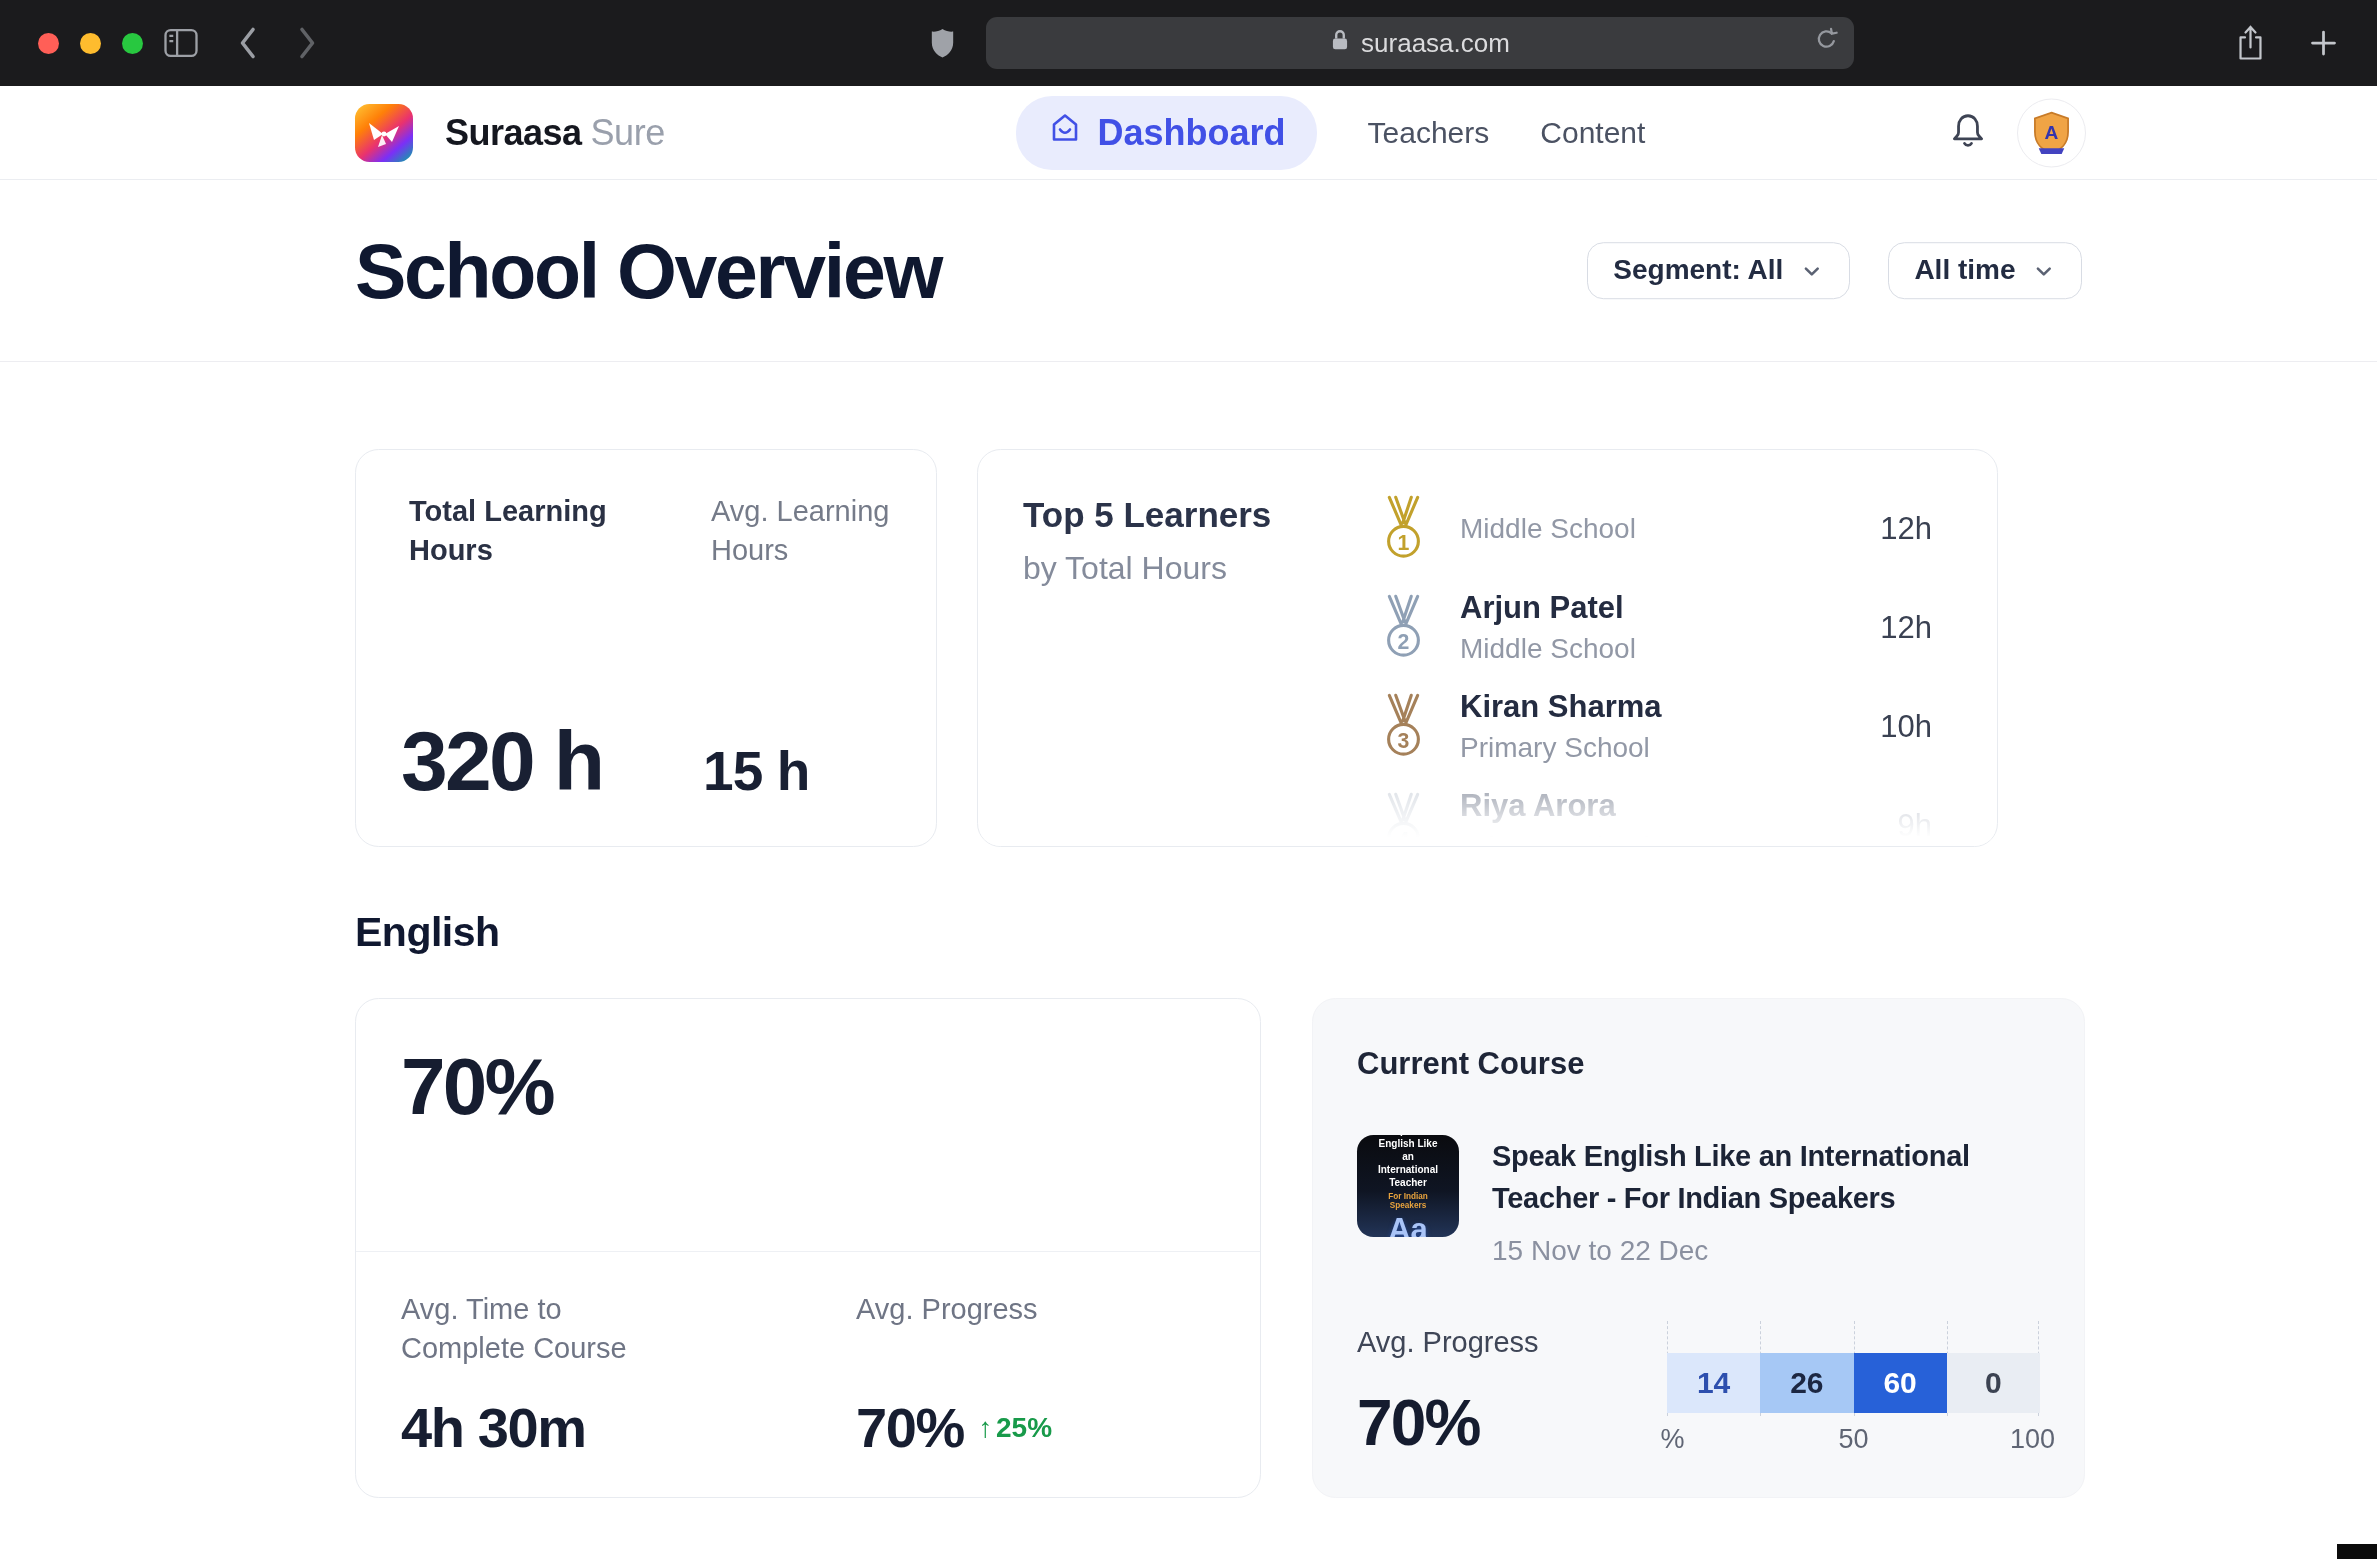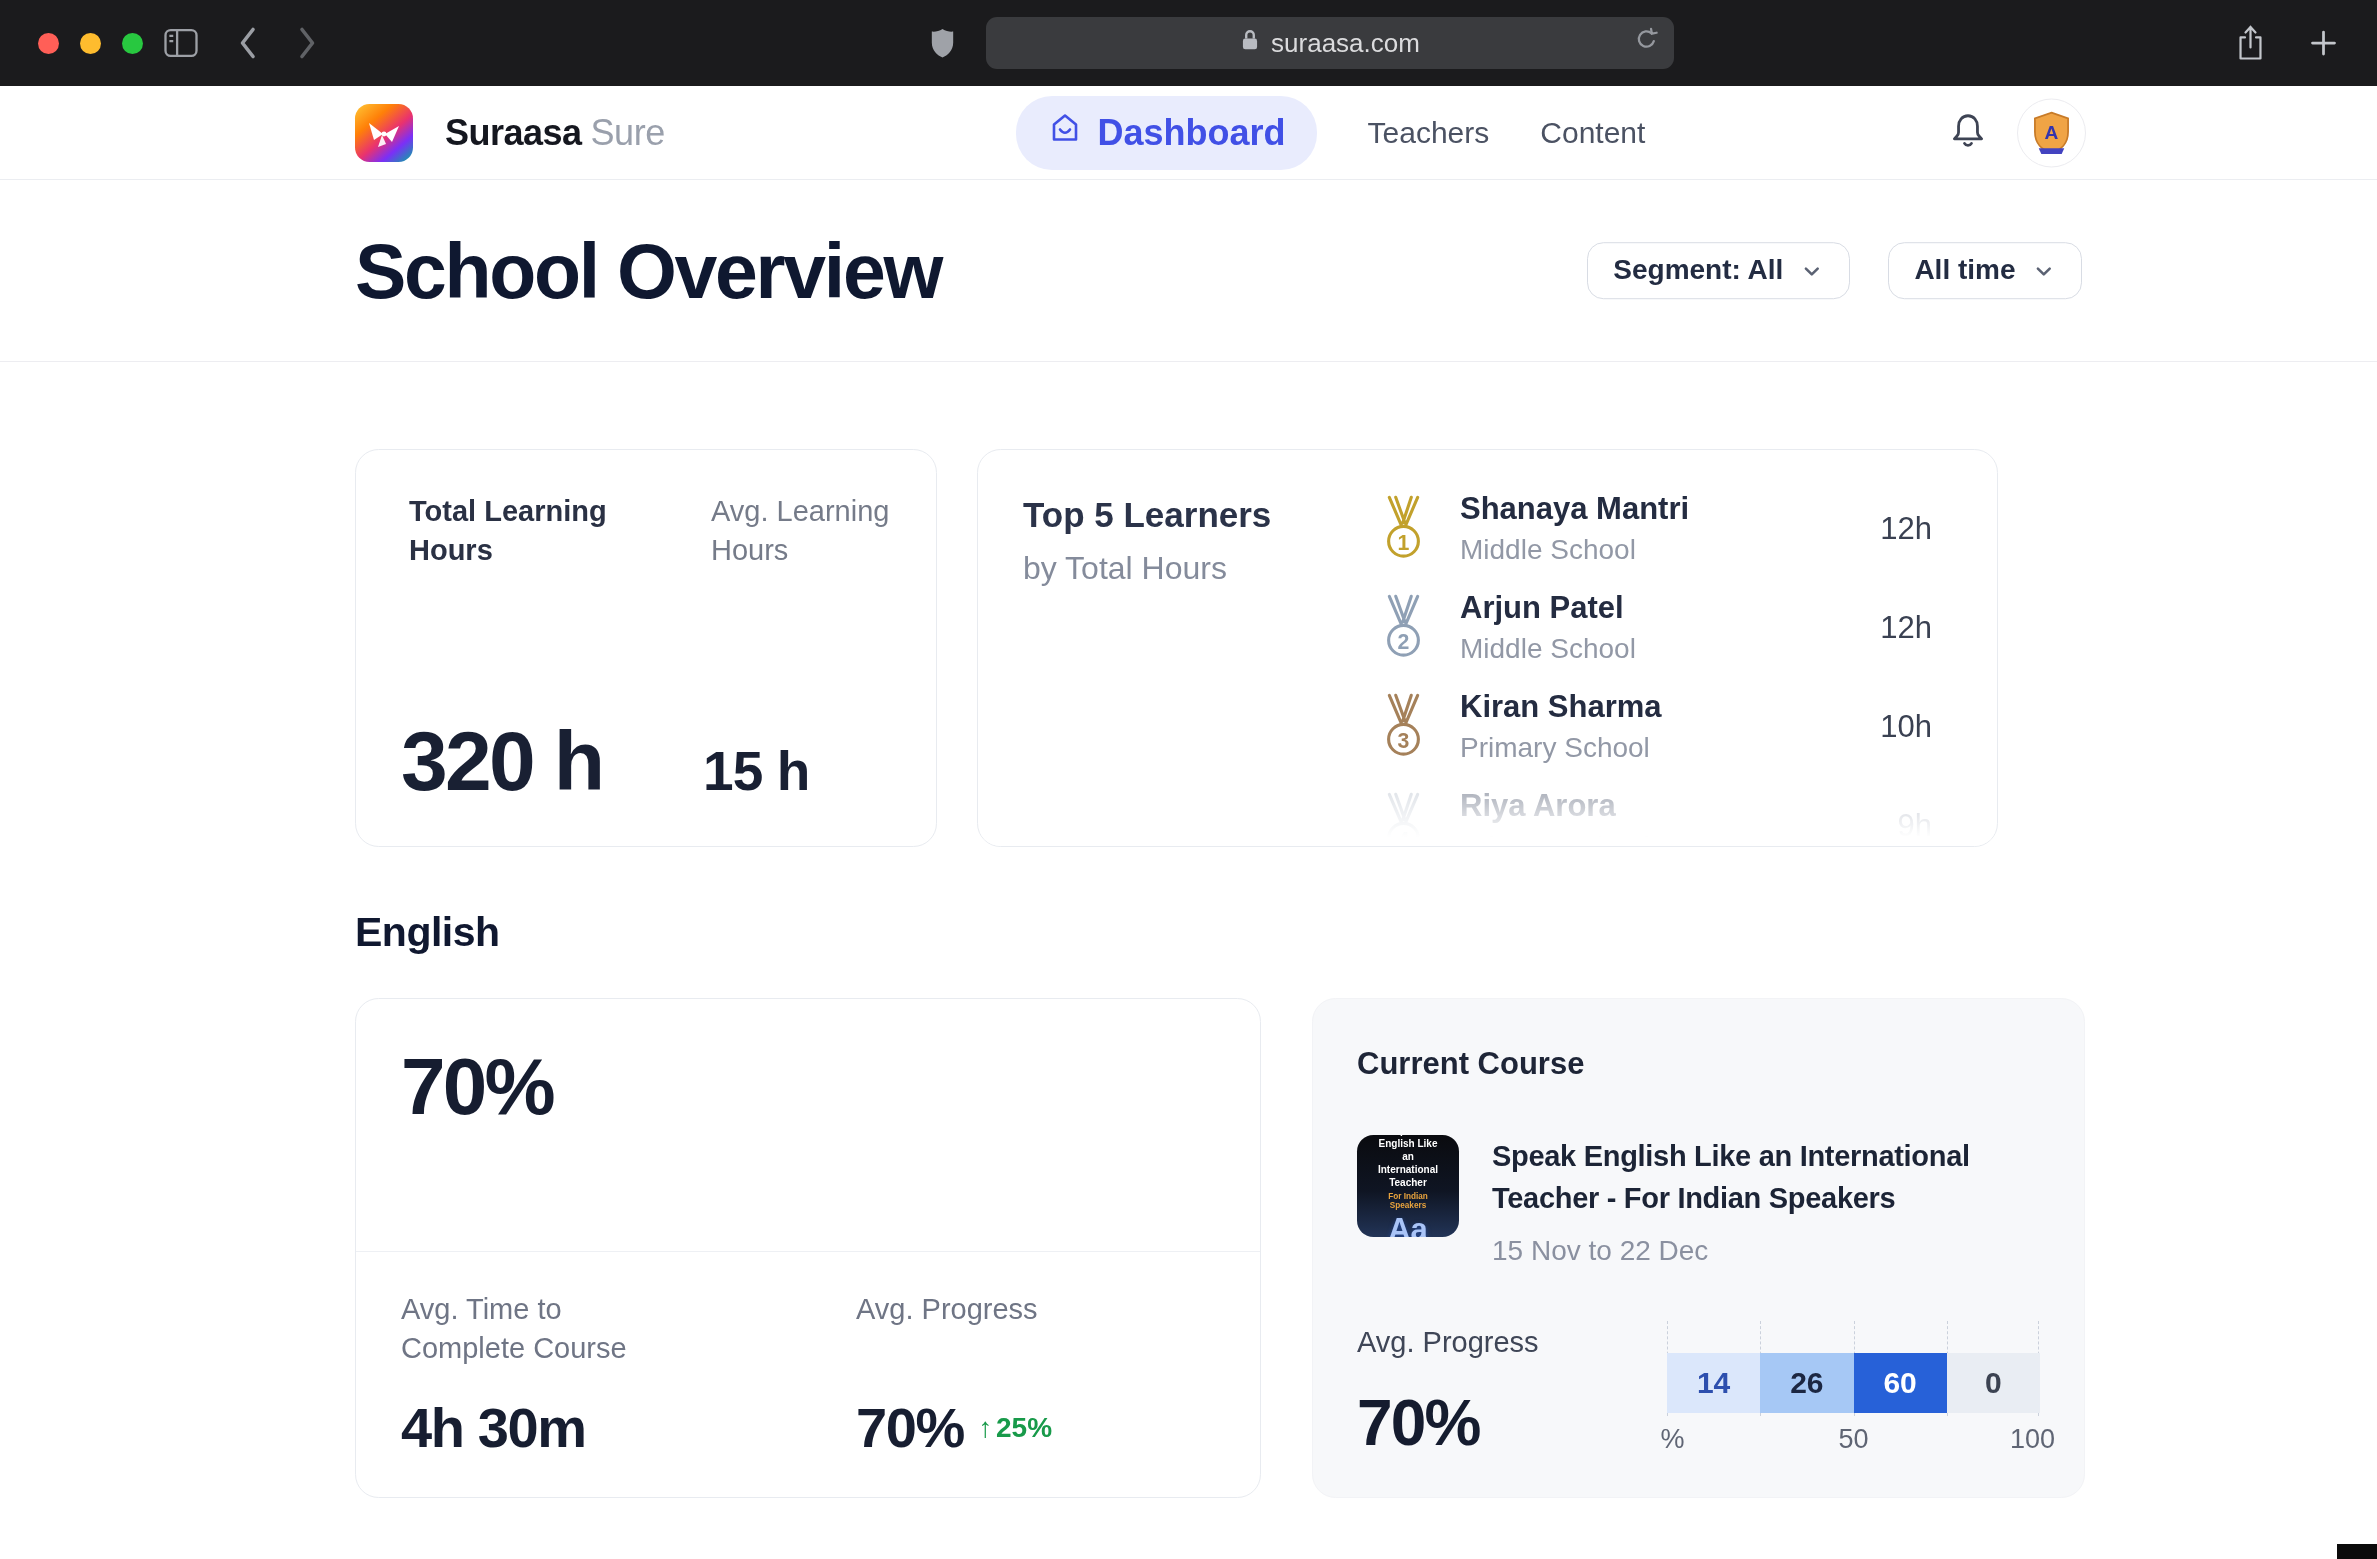--- a/index.html
+++ b/index.html
@@ -10,21 +10,21 @@
     color:#10182e;
   }
   
   .chrome { position:relative; height:86px; background:#1b1b1d; }
   .tl { position:absolute; top:33px; width:21px; height:21px; border-radius:50%; }
   .tl-red    { left:38px;  background:#ff5f57; }
   .tl-yellow { left:80px;  background:#febc2e; }
   .tl-green  { left:122px; background:#28c840; }
   .chrome-abs { position:absolute; top:50%; transform:translateY(-50%); display:flex; align-items:center; }
   .url-bar {
-    position:absolute; left:986px; top:17.3px; width:688px; height:52px;
+    position:absolute; left:986px; top:17.3px; width:868px; height:52px;
     background:#3a3b3e; border-radius:11px; display:flex; align-items:center;
     justify-content:center; gap:11px; color:#dbdbdd; font-size:26px;
   }
   .url-reload { position:absolute; right:14.5px; top:50%; transform:translateY(-50%); }
   
   .navbar { position:relative; height:94px; background:#fff; border-bottom:1.8px solid #ebedf1; }
   .brand { position:absolute; left:355px; top:50%; transform:translateY(-50%); display:flex; align-items:center; gap:32px; }
   .brand-logo {
     width:58px; height:58px; border-radius:14.5px; position:relative; overflow:hidden;
     background:linear-gradient(140deg,#ffc837 0%,#ff8008 30%,#e9326f 55%,#7b2ff7 75%,#00b09b 100%);
@@ -275,21 +275,20 @@
     </div>
     <div class="tl-rows">
 
       <div class="tl-row">
         <svg class="medal" width="51" height="69" viewBox="0 0 36 48" fill="none" stroke="#c2a12c" stroke-width="2.2" stroke-linecap="round">
           <path d="M8 2 L17 23 M12.5 2 L19 20 M28 2 L19 23 M23.5 2 L17.5 20"></path>
           <circle cx="18" cy="33" r="10.5" fill="#ffffff"></circle>
           <text x="18" y="39" font-size="15" font-weight="bold" fill="#c2a12c" stroke="none" text-anchor="middle">1</text>
         </svg>
         <div class="tl-info">
-          <div class="tl-name">Shanaya Mantri</div>
           <div class="tl-school">Middle School</div>
         </div>
         <div class="tl-hours">12h</div>
       </div>
 
       <div class="tl-row">
         <svg class="medal" width="51" height="69" viewBox="0 0 36 48" fill="none" stroke="#8fa0b5" stroke-width="2.2" stroke-linecap="round">
           <path d="M8 2 L17 23 M12.5 2 L19 20 M28 2 L19 23 M23.5 2 L17.5 20"></path>
           <circle cx="18" cy="33" r="10.5" fill="#ffffff"></circle>
           <text x="18" y="39" font-size="15" font-weight="bold" fill="#8fa0b5" stroke="none" text-anchor="middle">2</text>

